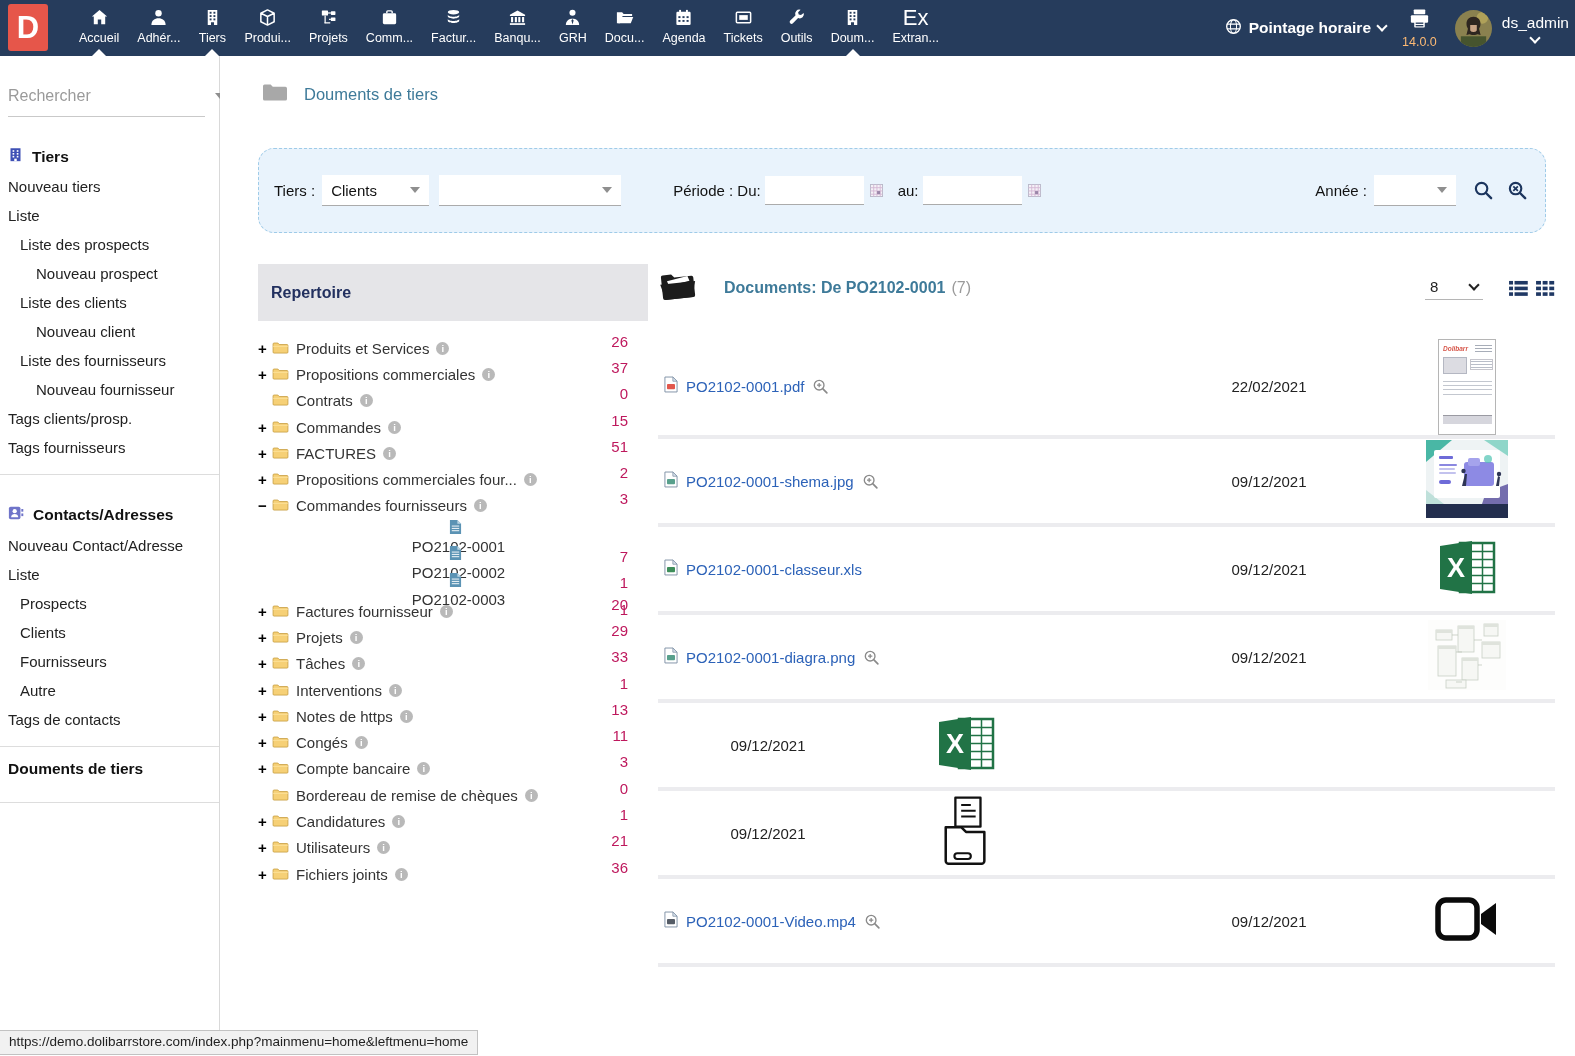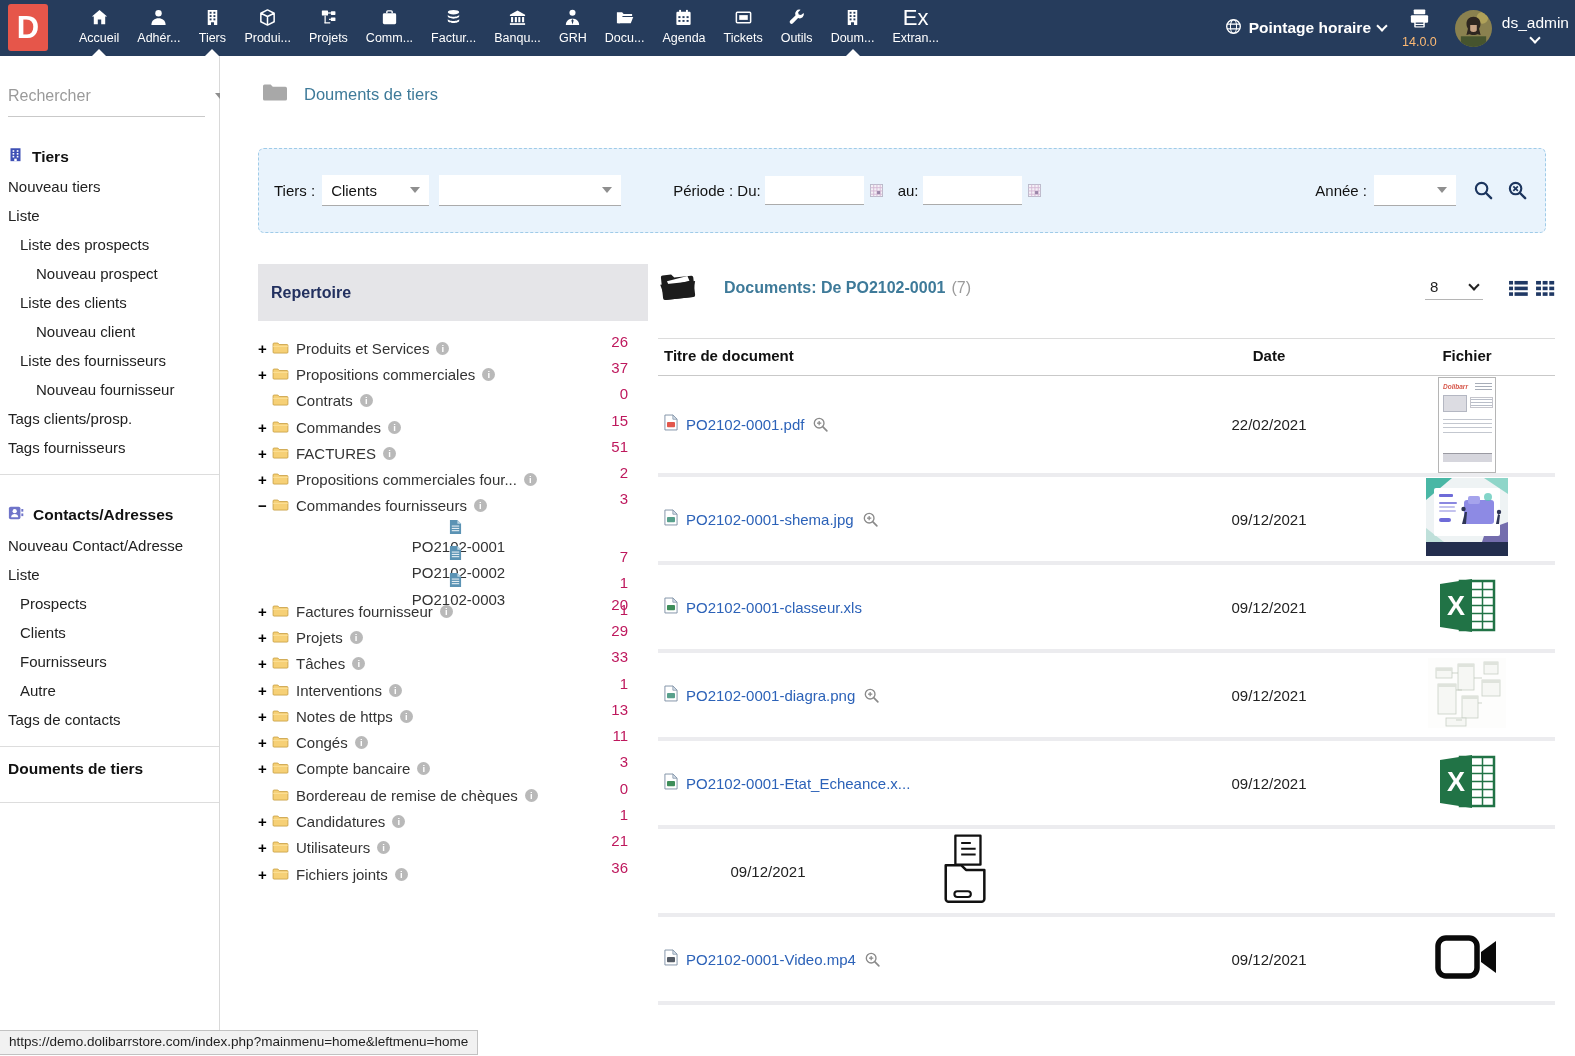--- a/index.html
+++ b/index.html
@@ -47,21 +47,21 @@
   .side-item.i1 { padding-left:20px; }
   .side-item.i2 { padding-left:36px; }
   .side-divider { border-top:1px solid #ddd; margin:12px 0 0; }
   .side-footer { font-weight:bold; font-size:15.5px; color:#111; padding:13px 8px 12px; }
   
   .main { position:absolute; left:220px; top:56px; width:1355px; height:976px; background:#fff; }
   .page-head { position:absolute; left:42px; top:26px; display:flex; align-items:center; gap:16px; }
   .page-title { font-size:16.5px; color:#3e7a99; }
   
   .filterbar { position:absolute; left:38px; top:92px; width:1288px; height:85px;
-    background:#e9f3fc; border:1px dashed #9fcbe8; border-radius:6px;
+    background:#e9f3fc; border:1px dashed #9fcbe8; border-radius:16px;
     display:flex; align-items:center; font-size:15px; color:#111; }
   .flabel { white-space:nowrap; }
   .dselect { background:#fff; border-bottom:1px solid #ababab; height:31px;
     display:flex; align-items:center; justify-content:space-between;
     padding:0 9px; cursor:pointer; }
   .dinput { background:#fff; border:none; border-bottom:1px solid #ababab; height:29px;
     padding:0 6px; font-size:15px; font-family:"Liberation Sans",sans-serif; outline:none; }
   .icon-btn { cursor:pointer; display:flex; align-items:center; }
   
   .repertoire { position:absolute; left:38px; top:208px; width:390px; }
@@ -698,25 +698,20 @@
               <rect x="7" y="7" width="5.2" height="3.8"></rect>
               <rect x="14" y="7" width="5.2" height="3.8"></rect>
               <rect y="13" width="5.2" height="3.8"></rect>
               <rect x="7" y="13" width="5.2" height="3.8"></rect>
               <rect x="14" y="13" width="5.2" height="3.8"></rect>
             </g>
           </svg>
         </span>
     </div>
     <div class="dtable">
-      <div class="dthead">
-        <div class="c-name">Titre de document</div>
-        <div class="c-date">Date</div>
-        <div class="c-file">Fichier</div>
-      </div>
       <div id="doc-rows">
           <div class="drow">
             <div class="c-name">
               <span><svg viewBox="0 0 15 18" width="14" height="17">
                   <path fill="#fff" stroke="#7d8fa5" d="M1 1 h8.5 L14 5.5 V17 H1 Z"></path>
                   <path fill="#dce5ee" stroke="#7d8fa5" stroke-width="0.8" d="M9.5 1 L14 5.5 H9.5 Z"></path>
                   <rect x="3.2" y="8.5" width="8.6" height="5.6" rx="1" fill="#e2574c"></rect>
                 </svg></span>
               <a class="doclink">PO2102-0001.pdf</a>
               <span class="icon-btn">
@@ -840,28 +835,20 @@
                     <rect x="30" y="6" width="16" height="3"></rect>
                     <rect x="10" y="26" width="18" height="3"></rect>
                     <rect x="34" y="38" width="16" height="3"></rect>
                     <rect x="56" y="4" width="14" height="3"></rect>
                     <rect x="54" y="22" width="18" height="3"></rect>
                   </g>
                 </svg></span>
             </div>
           </div>
           <div class="drow">
-            <div class="c-name">
-              <span><svg viewBox="0 0 15 18" width="14" height="17">
-                  <path fill="#fff" stroke="#7d8fa5" d="M1 1 h8.5 L14 5.5 V17 H1 Z"></path>
-                  <path fill="#dce5ee" stroke="#7d8fa5" stroke-width="0.8" d="M9.5 1 L14 5.5 H9.5 Z"></path>
-                  <rect x="3.2" y="8.5" width="8.6" height="5.6" rx="1" fill="#3e8e5a"></rect>
-                </svg></span>
-              <a class="doclink">PO2102-0001-Etat_Echeance.x...</a>
-            </div>
             <div class="c-date ddate">09/12/2021</div>
             <div class="c-file">
               <span><svg viewBox="0 0 62 57" width="62" height="57">
                   <rect x="24" y="4" width="34" height="49" fill="#fff" stroke="#217346" stroke-width="2.5"></rect>
                   <g stroke="#217346" stroke-width="1.5">
                     <path d="M24 12.5 h34 M24 20.5 h34 M24 28.5 h34 M24 36.5 h34 M24 44.5 h34 M35 4 v49 M46.5 4 v49"></path>
                   </g>
                   <polygon points="4,7 36,2 36,55 4,50" fill="#217346"></polygon>
                   <text x="20" y="38" font-size="27" font-weight="bold" fill="#fff" text-anchor="middle" font-family="Liberation Sans, sans-serif">X</text>
                 </svg></span>

